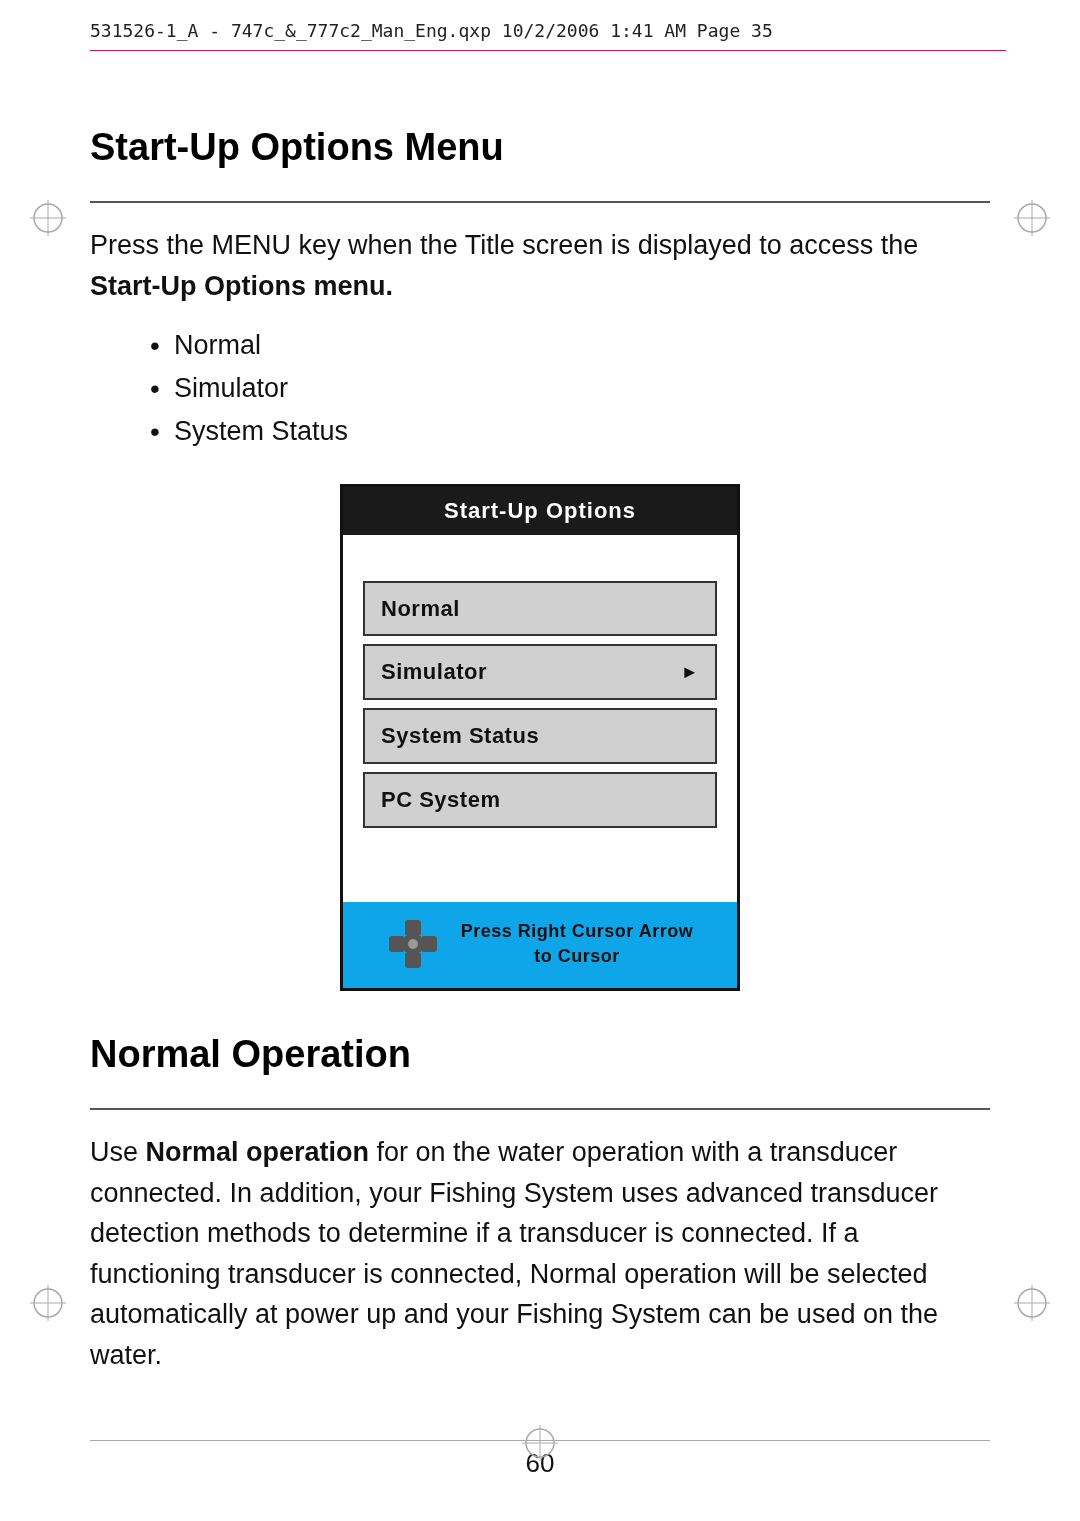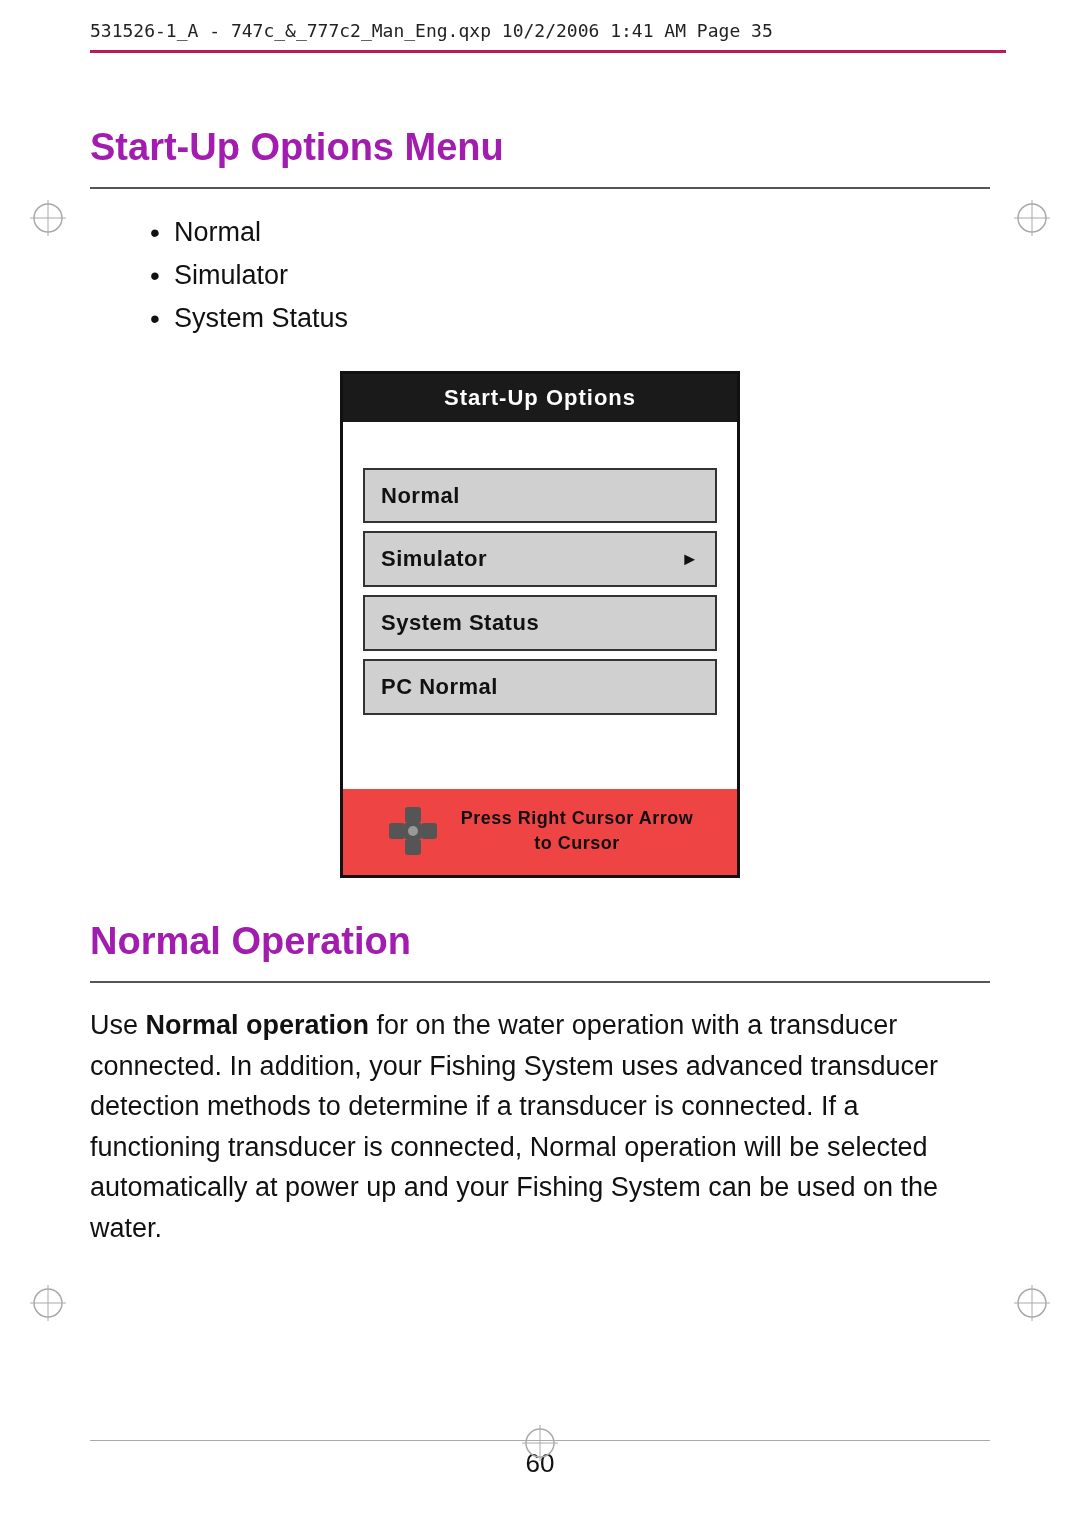--- a/index.html
+++ b/index.html
@@ -29,21 +29,21 @@
 
     
     .header-meta {
       position: absolute;
       top: 18px;
       left: 90px;
       right: 74px;
       font-size: 18px;
       font-family: monospace;
       color: #222;
-      border-bottom: 3px solid #be185d;
+      border-bottom: 1px solid #be185d;
       padding-bottom: 6px;
     }
 
     
     .reg-mark {
       position: absolute;
       width: 36px;
       height: 36px;
     }
 
@@ -60,23 +60,23 @@
 
     
     .content {
       margin-top: 60px;
     }
 
     
     .section-title {
       font-size: 38px;
       font-weight: 900;
-      color: #a21caf;
+      color: #000000;
       border-bottom: 2px solid #555;
-      padding-bottom: 12px;
+      padding-bottom: 26px;
       margin-bottom: 22px;
       font-family: 'Arial Black', 'Arial', sans-serif;
     }
 
     .body-text {
       font-size: 27px;
       line-height: 1.5;
       margin-bottom: 18px;
       color: #111;
     }
@@ -108,21 +108,21 @@
     
     .device-screen-container {
       display: flex;
       justify-content: center;
       margin: 30px 0 36px 0;
     }
 
     .device-screen {
       width: 400px;
       border: 3px solid #111;
-      background: #ef4444;
+      background: #0ea5e9;
       font-family: 'Arial', sans-serif;
     }
 
     .device-title-bar {
       background: #1a1a1a;
       color: #ffffff;
       text-align: center;
       font-size: 22px;
       font-weight: bold;
       padding: 8px 0;
@@ -237,20 +237,23 @@
 </div>
 
 <div class="page-container">
 
   <div class="header-meta">531526-1_A  -  747c_&amp;_777c2_Man_Eng.qxp   10/2/2006   1:41 AM   Page 35</div>
 
   <div class="content">
 
     <h1 class="section-title">Start-Up Options Menu</h1>
 
+    <p class="body-text">
+      <span>Press the MENU key when the Title screen is displayed to access the </span><b>Start-Up Options menu.</b>
+    </p>
 
 
     <ul class="bullet-list">
       <li><span>Normal</span></li>
       <li><span>Simulator</span></li>
       <li><span>System Status</span></li>
     </ul>
 
 
     <div class="device-screen-container">
@@ -262,21 +265,21 @@
             <span>Normal</span>
           </div>
           <div class="device-menu-item">
             <span>Simulator</span>
             <span class="arrow">►</span>
           </div>
           <div class="device-menu-item">
             <span>System Status</span>
           </div>
           <div class="device-menu-item">
-            <span>PC Normal</span>
+            <span>PC System</span>
           </div>
           <div class="device-spacer"></div>
           <div class="device-spacer"></div>
         </div>
         <div class="device-footer">
 
           <svg class="dpad-icon" viewBox="0 0 52 52">
 
             <rect x="18" y="2" width="16" height="16" rx="3" fill="#555"></rect>
             <rect x="18" y="34" width="16" height="16" rx="3" fill="#555"></rect>

